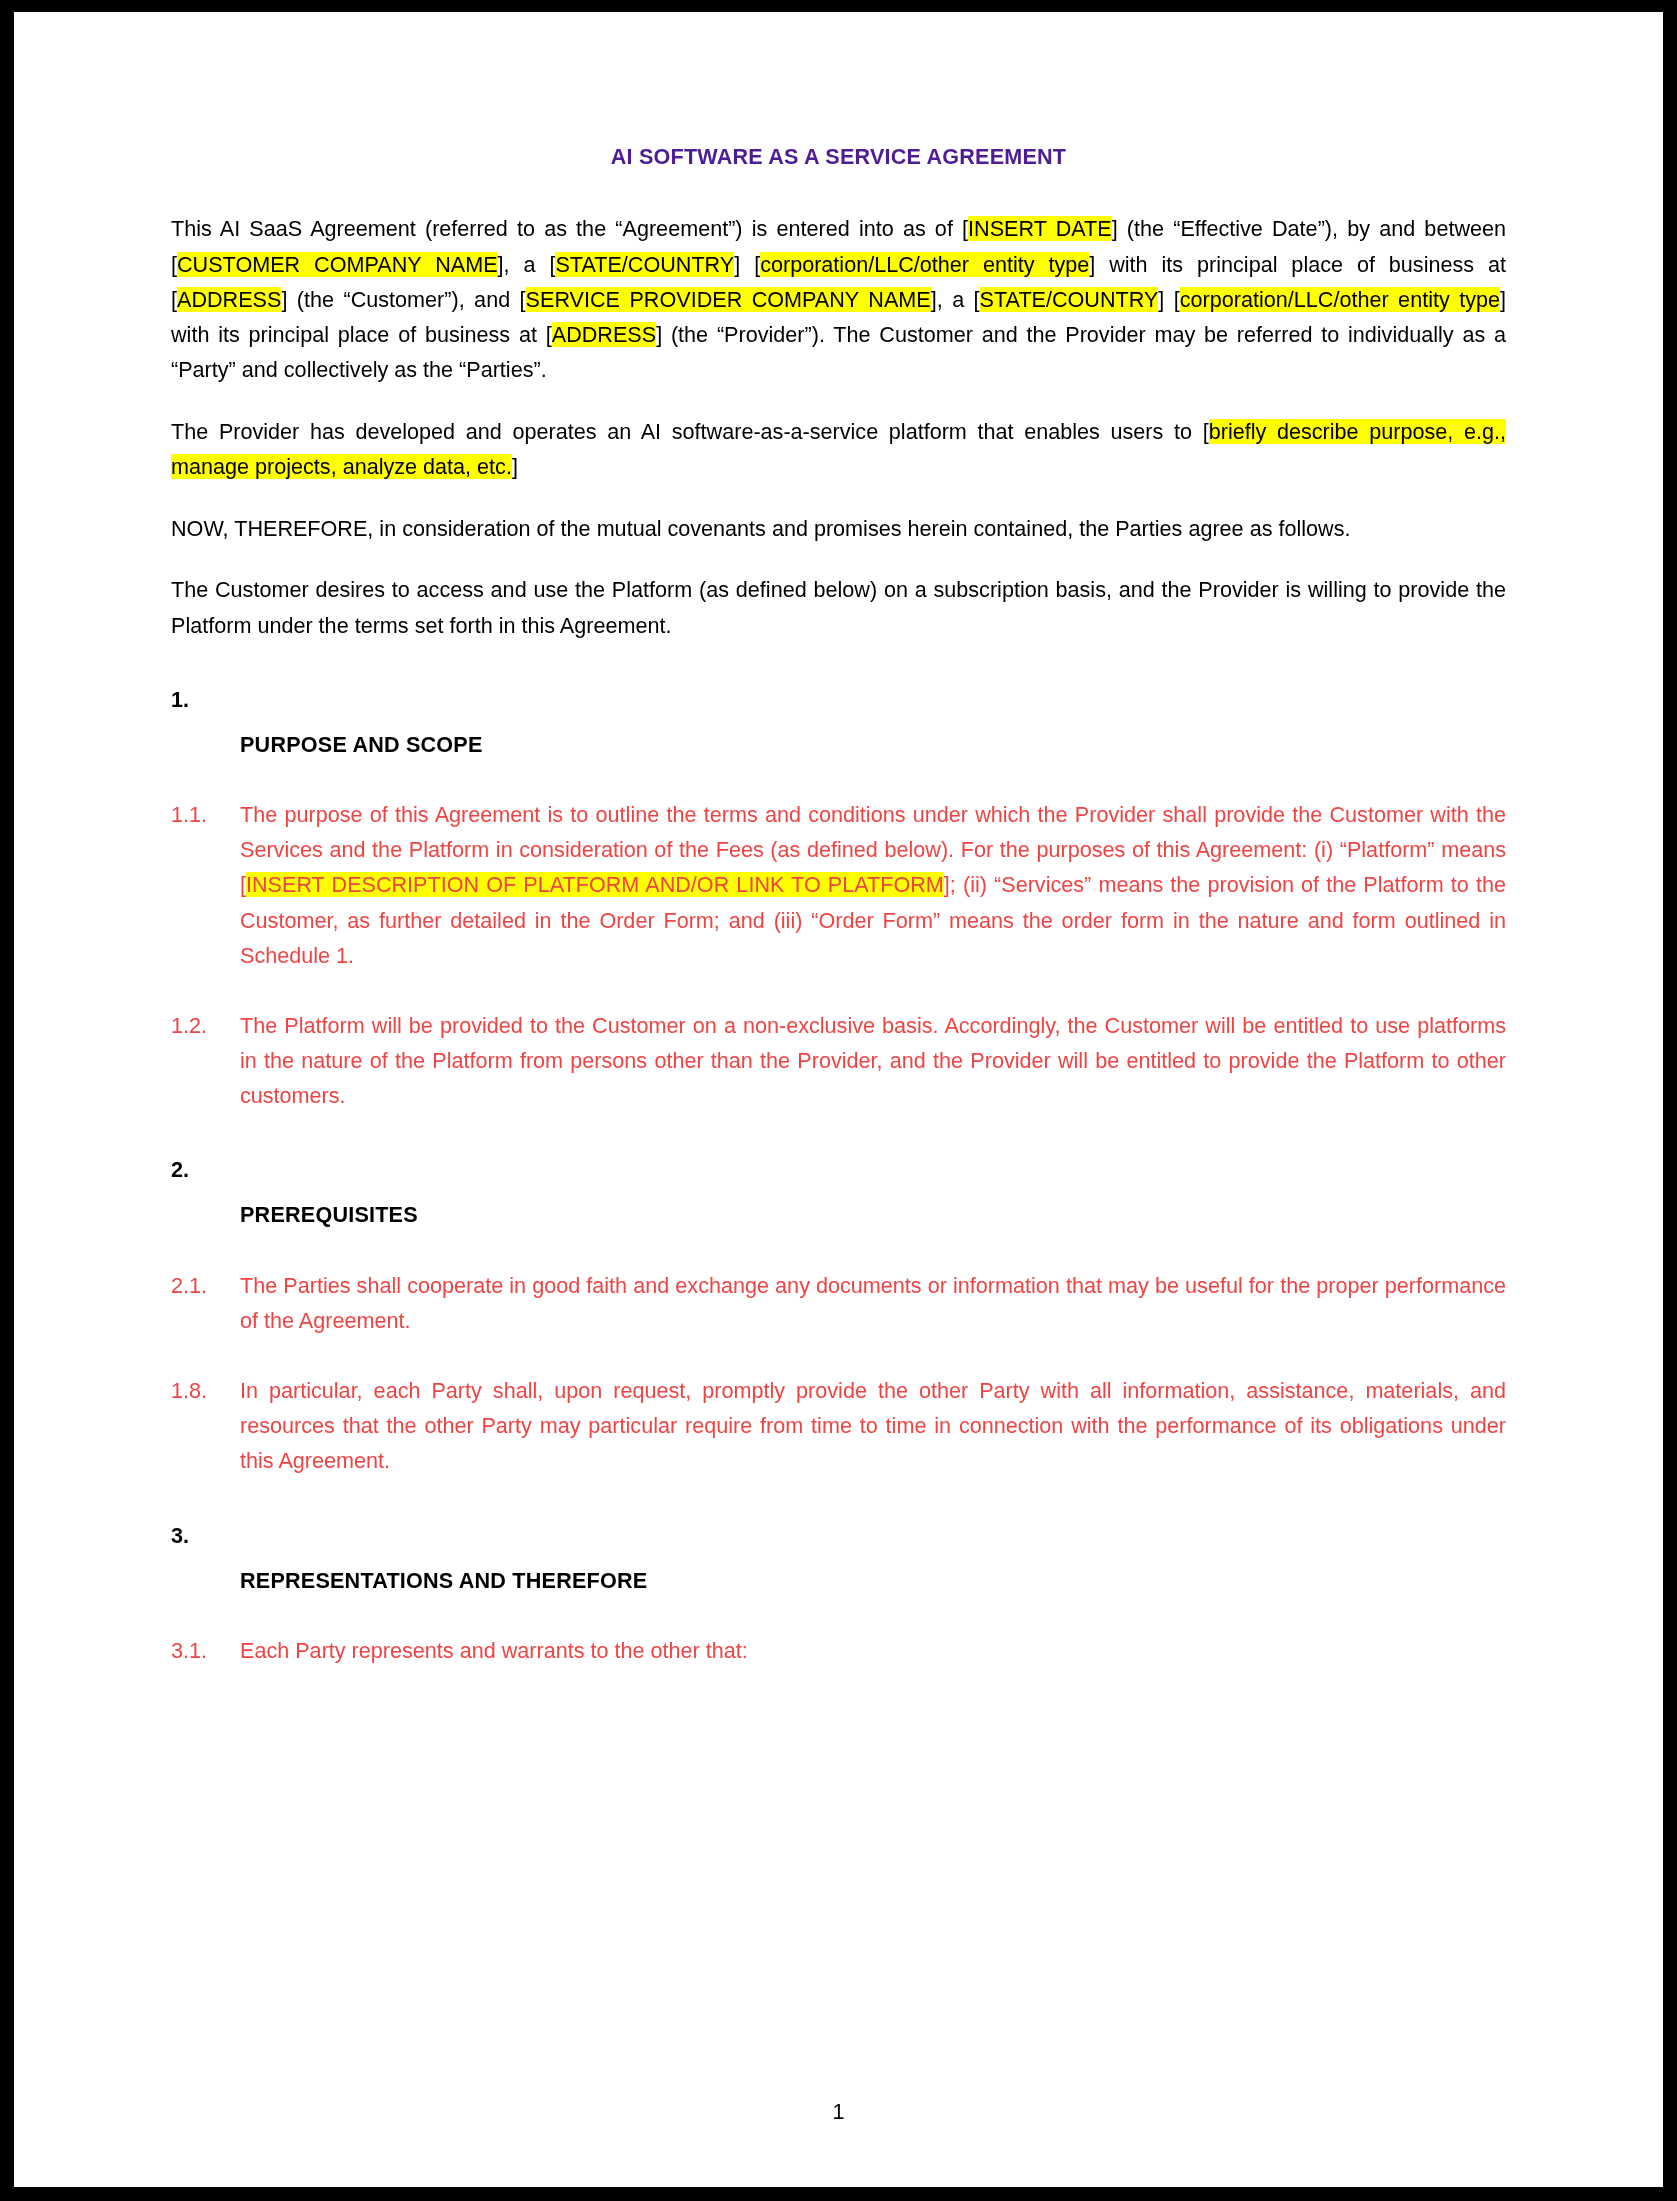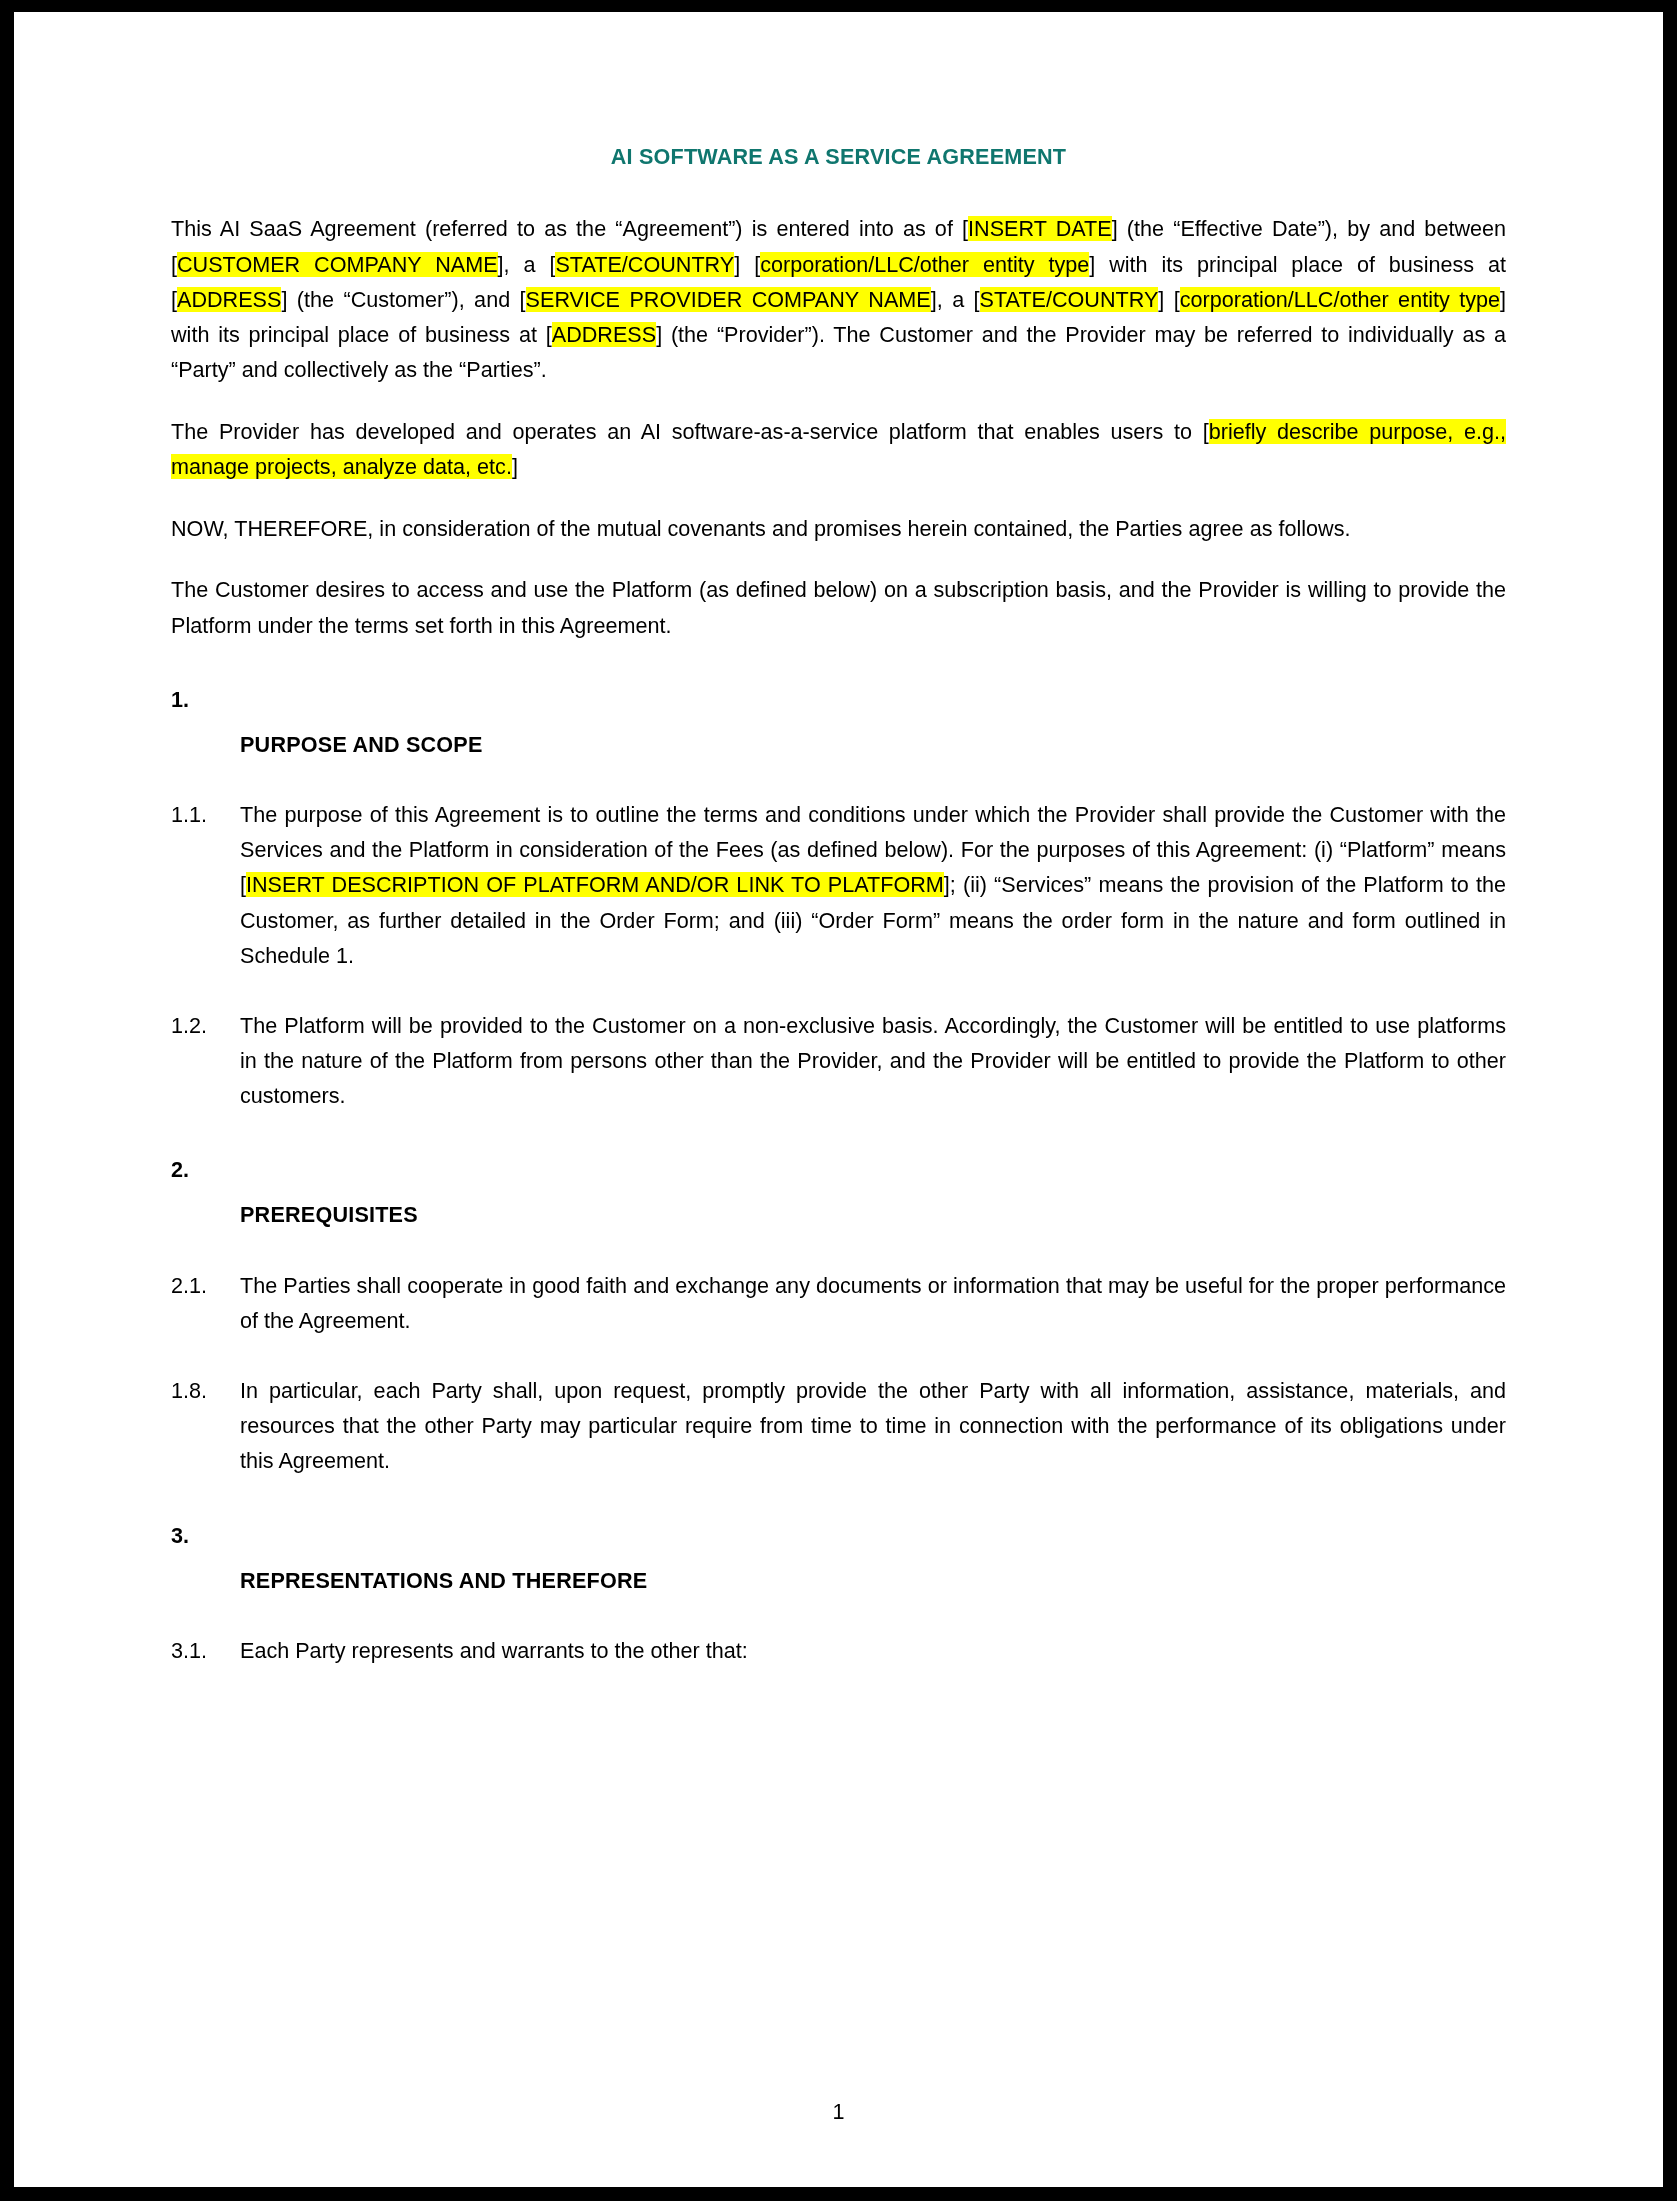--- a/index.html
+++ b/index.html
@@ -26,21 +26,21 @@
     background: #ffffff;
     padding: 132px 157px 35px 157px;
     position: relative;
   }
   .doc-title {
     text-align: center;
     font-weight: bold;
     font-size: 21.6px;
     letter-spacing: 0.2px;
     margin: 0 0 41px 0;
-    color: #0f766e;
+    color: #4c1d95;
   }
   p.body-para {
     font-size: 21.6px;
     line-height: 1.63;
     text-align: justify;
     text-justify: inter-word;
     margin: 0 0 26.5px 0;
     color: #000;
   }
   .hl {
@@ -66,21 +66,21 @@
     letter-spacing: 0.2px;
     margin-top: 45px;
   }
 
   
   .clause-p {
     display: flex;
     font-size: 21.6px;
     line-height: 1.63;
     margin: 35px 0 0 0;
-    color: #000000;
+    color: #ef4444;
   }
   .clause-p .num {
     width: 69px;
     flex: 0 0 69px;
   }
   .clause-p .txt {
     flex: 1 1 auto;
     text-align: justify;
     text-justify: inter-word;
   }

